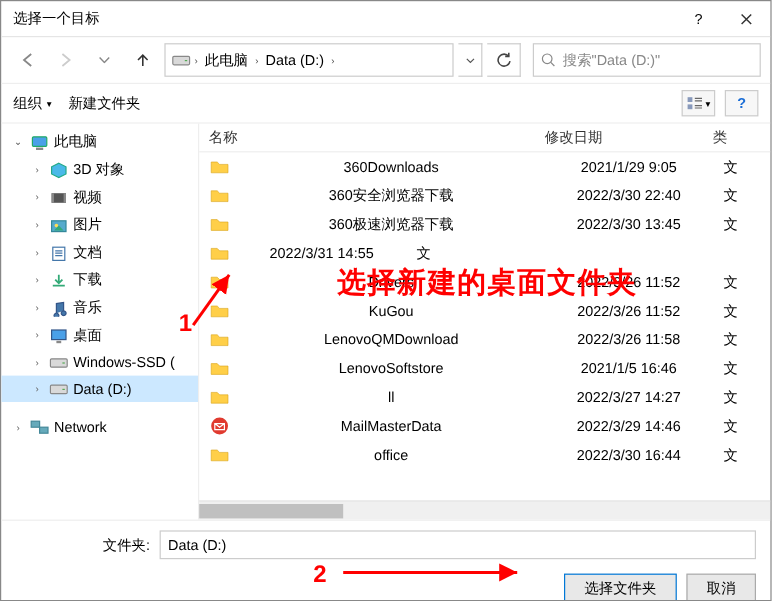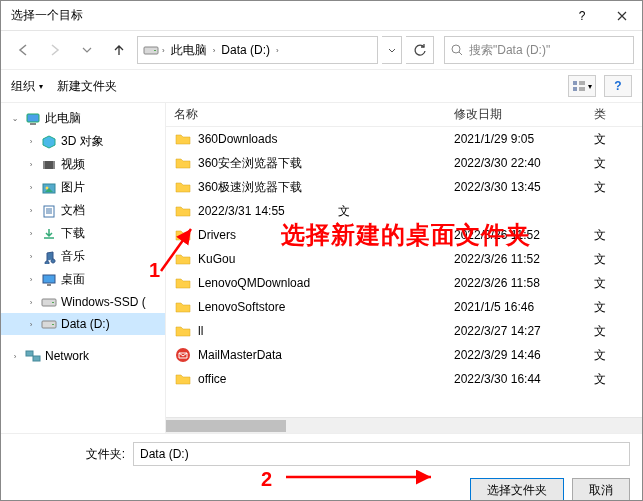--- a/index.html
+++ b/index.html
@@ -36,21 +36,21 @@
 .tree-node.l1 { padding-left: 8px; }
 .tree-node.l2 { padding-left: 24px; }
 .tree-node.selected { background: #cce8ff; }
 
 .listwrap { flex: 1; display: flex; flex-direction: column; position: relative; }
 .list-header { display: flex; height: 24px; align-items: center; border-bottom: 1px solid #eee; padding-left: 8px; }
 .list-header .col { color: #333; font-size: 12px; }
 .col-name { width: 280px; }
 .col-date { width: 140px; }
 .col-type { width: 30px; }
-.list-body { overflow: auto; flex: 1; position: relative; }
+.list-body { overflow: auto; flex: 1; position: relative; text-align: center; }
 .row { display: flex; align-items: center; height: 24px; padding-left: 8px; }
 .row .ficon { width: 18px; height: 18px; margin-right: 6px; display: inline-flex; align-items: center; justify-content: center; }
 .row .rname { width: 256px; white-space: nowrap; overflow: hidden; }
 .row .rdate { width: 140px; }
 .row .rtype { width: 30px; }
 .hscroll { height: 16px; background: #f0f0f0; border-top: 1px solid #e5e5e5; position: relative; }
 .hscroll .thumb { position: absolute; left: 0; top: 2px; height: 12px; width: 120px; background: #c0c0c0; }
 
 .annot { position: absolute; color: #ff0000; font-weight: bold; pointer-events: none; }
 .annot.a1 { left: 148px; top: 258px; font-size: 20px; }

